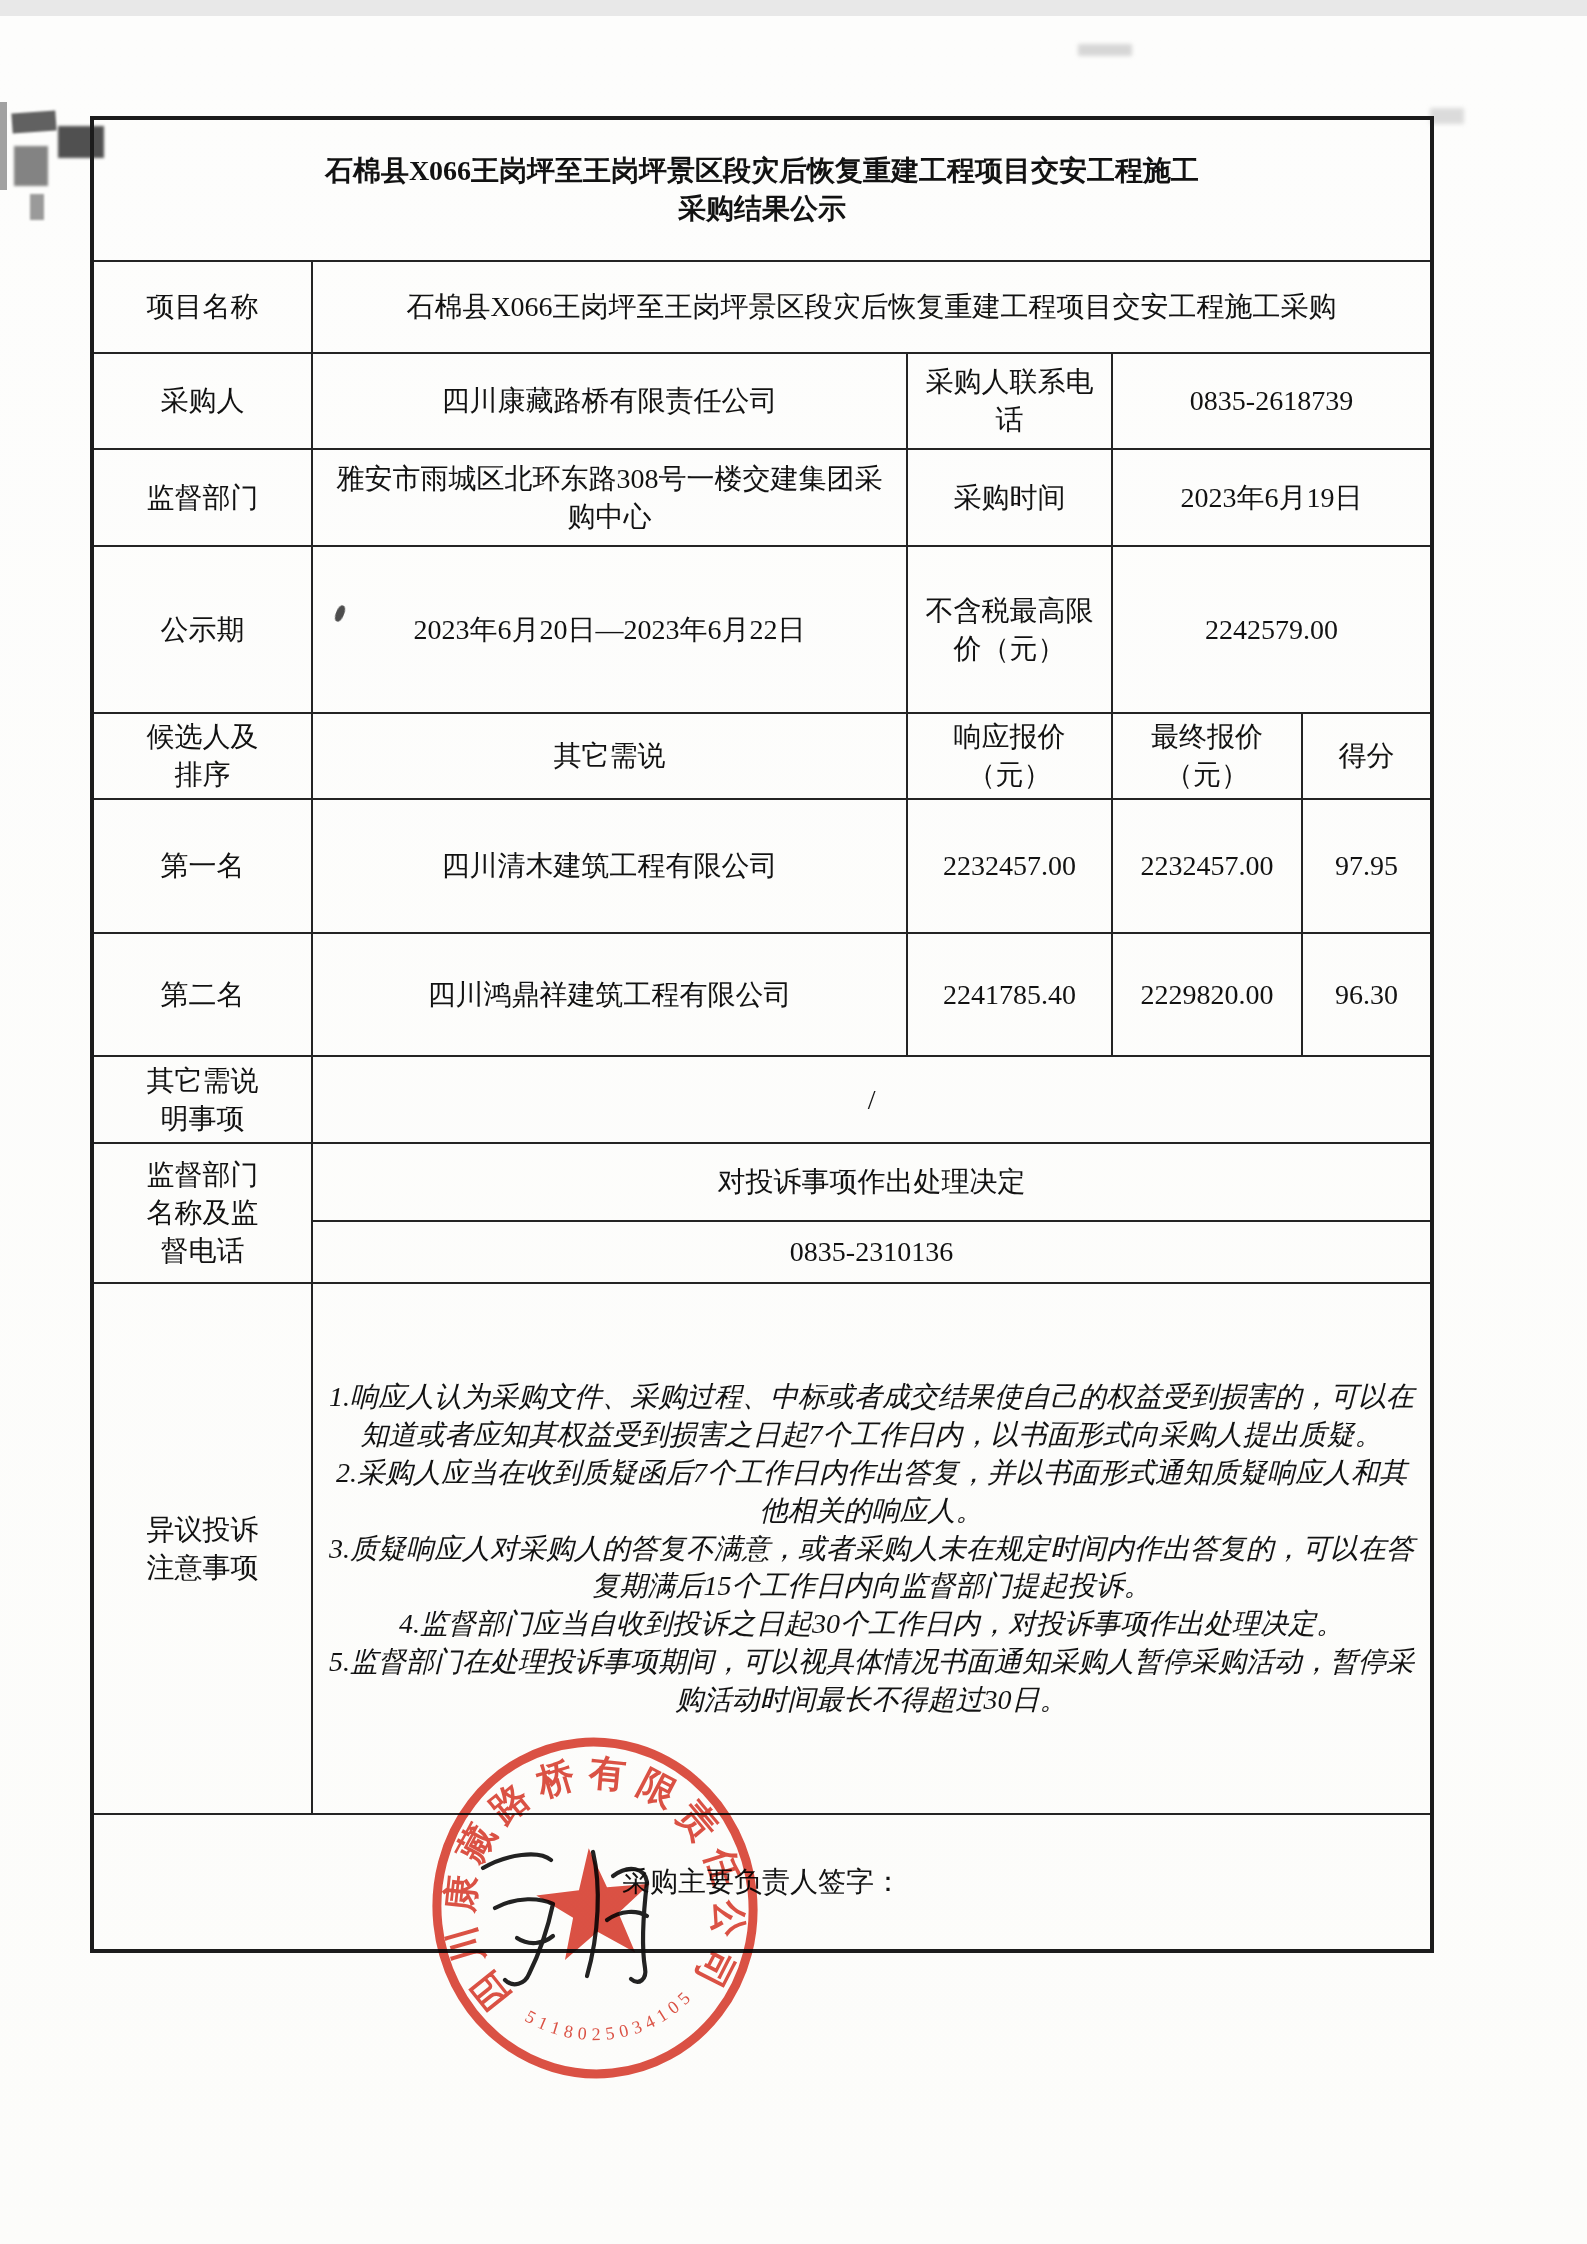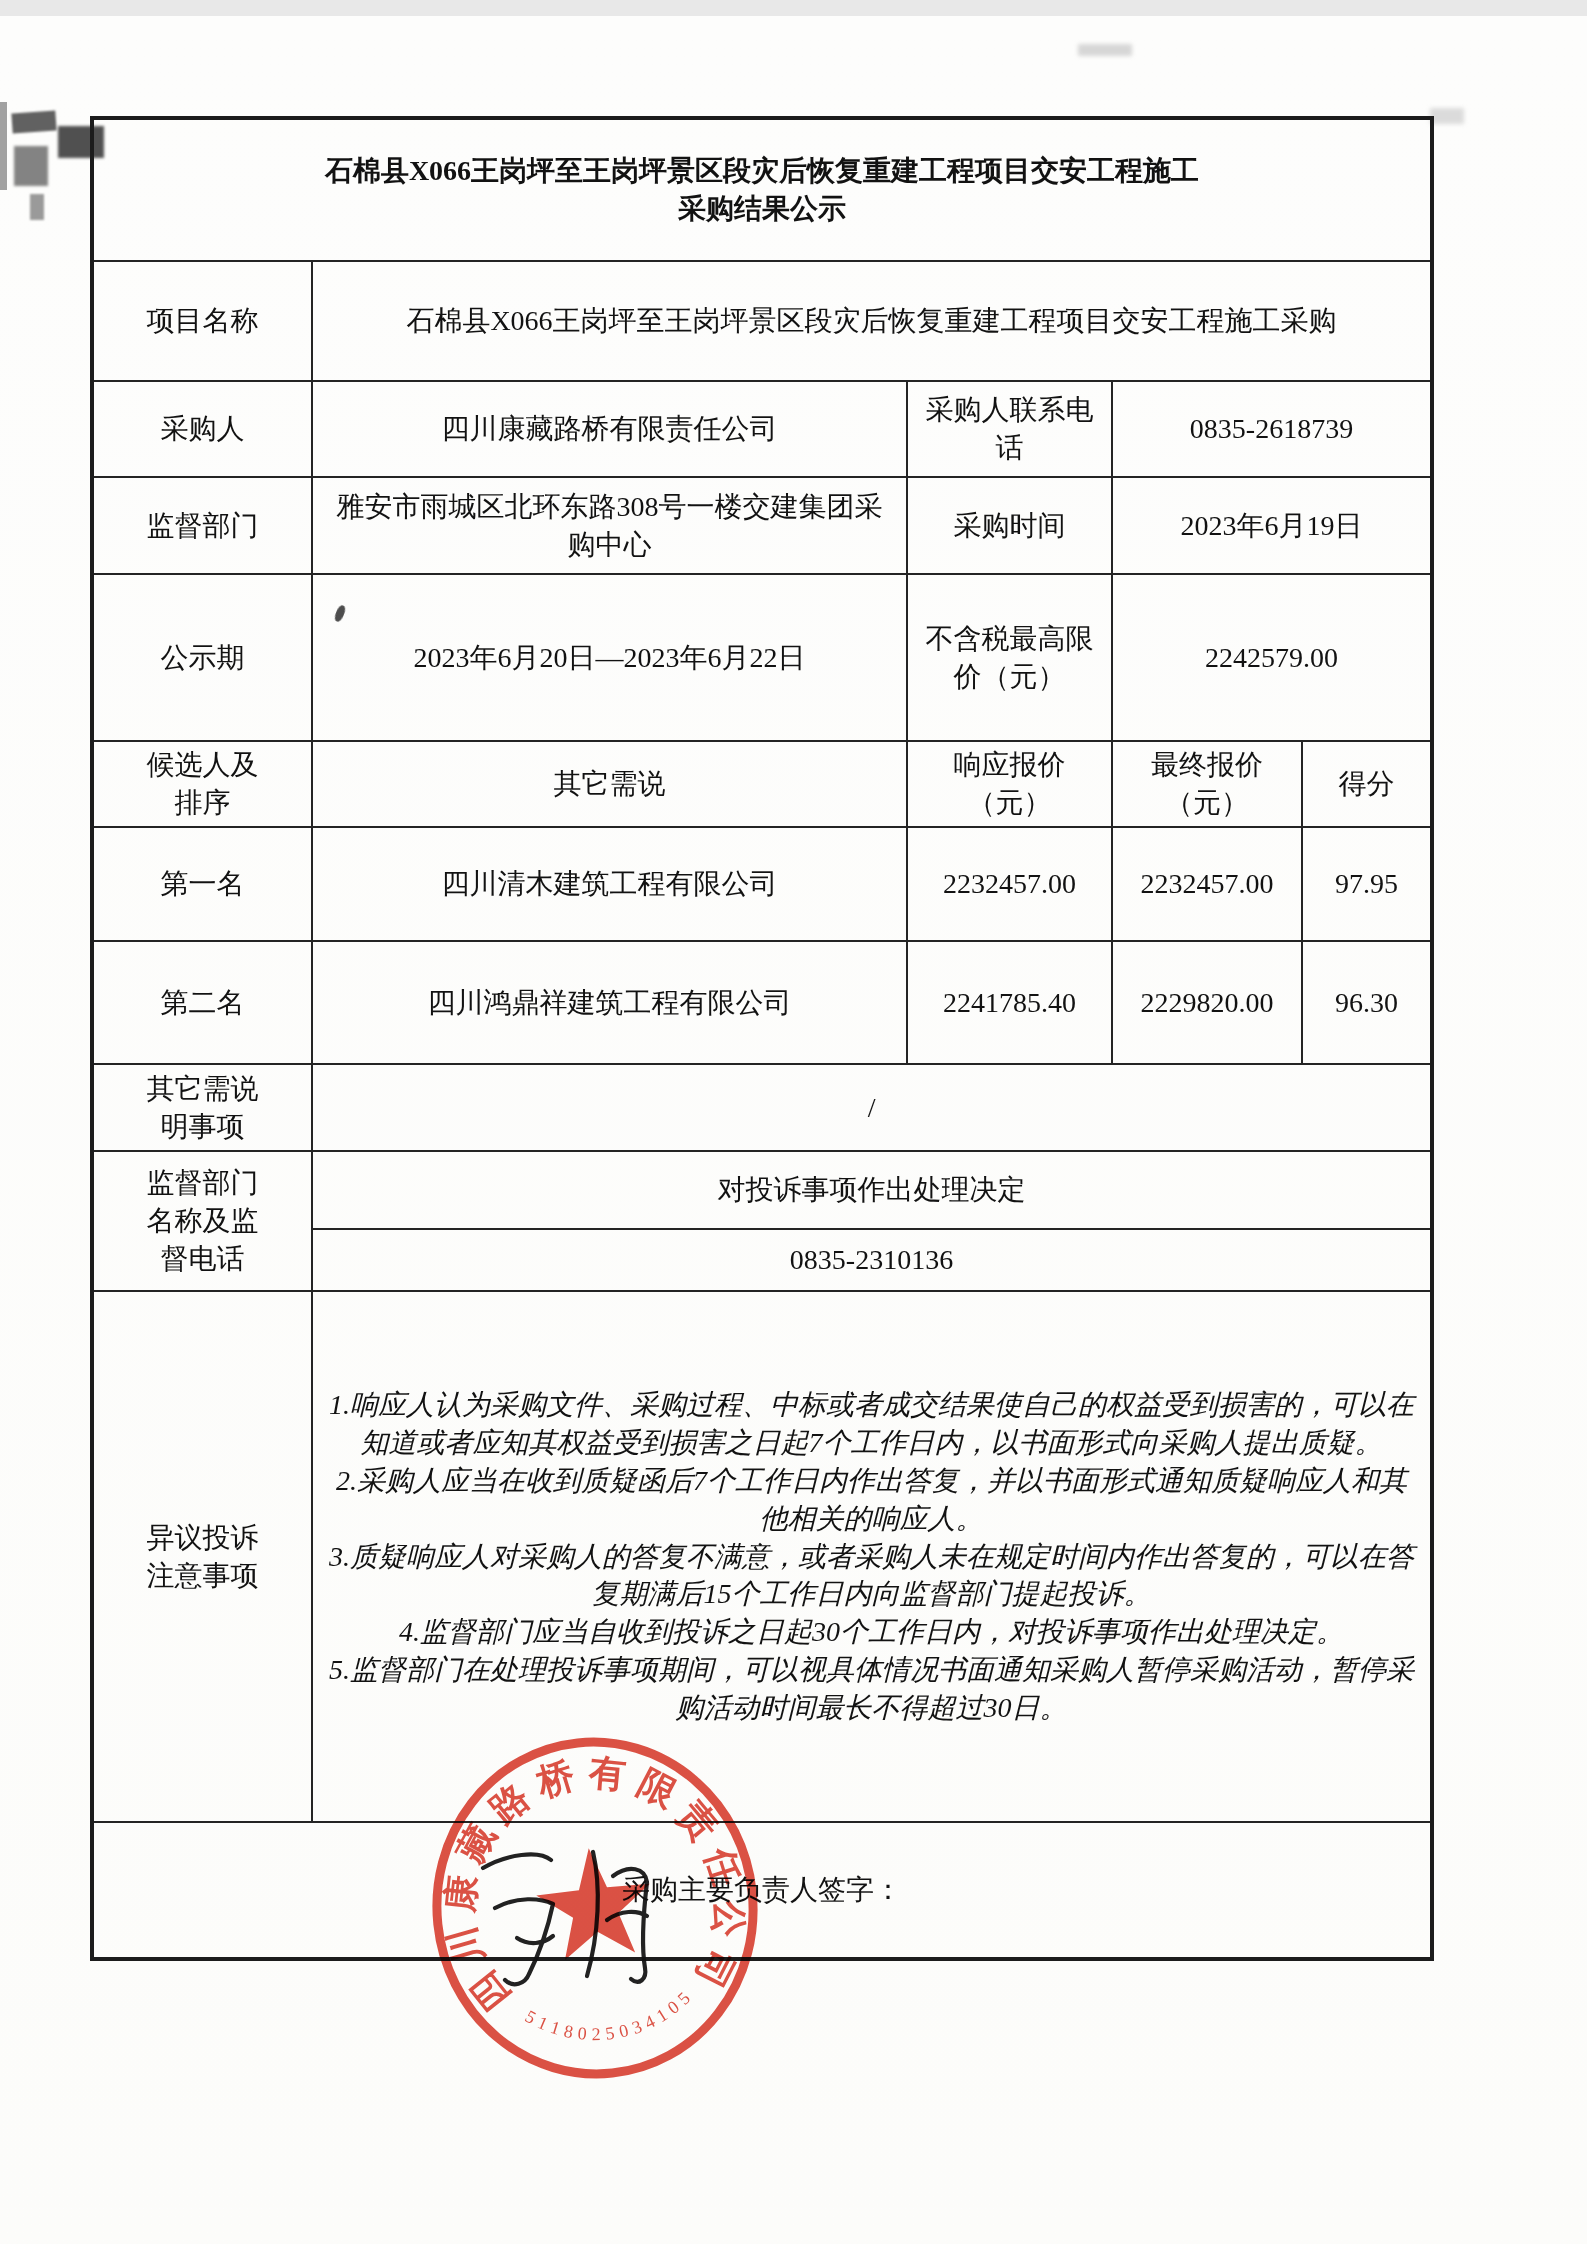--- a/index.html
+++ b/index.html
@@ -73,21 +73,21 @@
         <col style="width:190px">
         <col style="width:130px">
     </colgroup>
 
     <tbody>
         <tr style="height:143px">
       <td colspan="5" class="title-cell">石棉县X066王岗坪至王岗坪景区段灾后恢复重建工程项目交安工程施工
 采购结果公示</td>
     </tr>
 
-    <tr style="height:120px">
+    <tr style="height:92px">
       <td class="lbl">项目名称</td>
       <td colspan="4">石棉县X066王岗坪至王岗坪景区段灾后恢复重建工程项目交安工程施工采购</td>
     </tr>
 
     <tr style="height:96px">
       <td class="lbl">采购人</td>
       <td>四川康藏路桥有限责任公司</td>
       <td class="lbl">采购人联系电
 话</td>
       <td colspan="2">0835-2618739</td>
@@ -112,21 +112,21 @@
       <td class="lbl">候选人及
 排序</td>
       <td>其它需说</td>
       <td class="lbl">响应报价
 （元）</td>
       <td class="lbl">最终报价
 （元）</td>
       <td>得分</td>
     </tr>
 
-    <tr style="height:114px">
+    <tr style="height:134px">
       <td class="lbl">第一名</td>
       <td>四川清木建筑工程有限公司</td>
       <td>2232457.00</td>
       <td>2232457.00</td>
       <td>97.95</td>
     </tr>
 
     <tr style="height:123px">
       <td class="lbl">第二名</td>
       <td>四川鸿鼎祥建筑工程有限公司</td>

